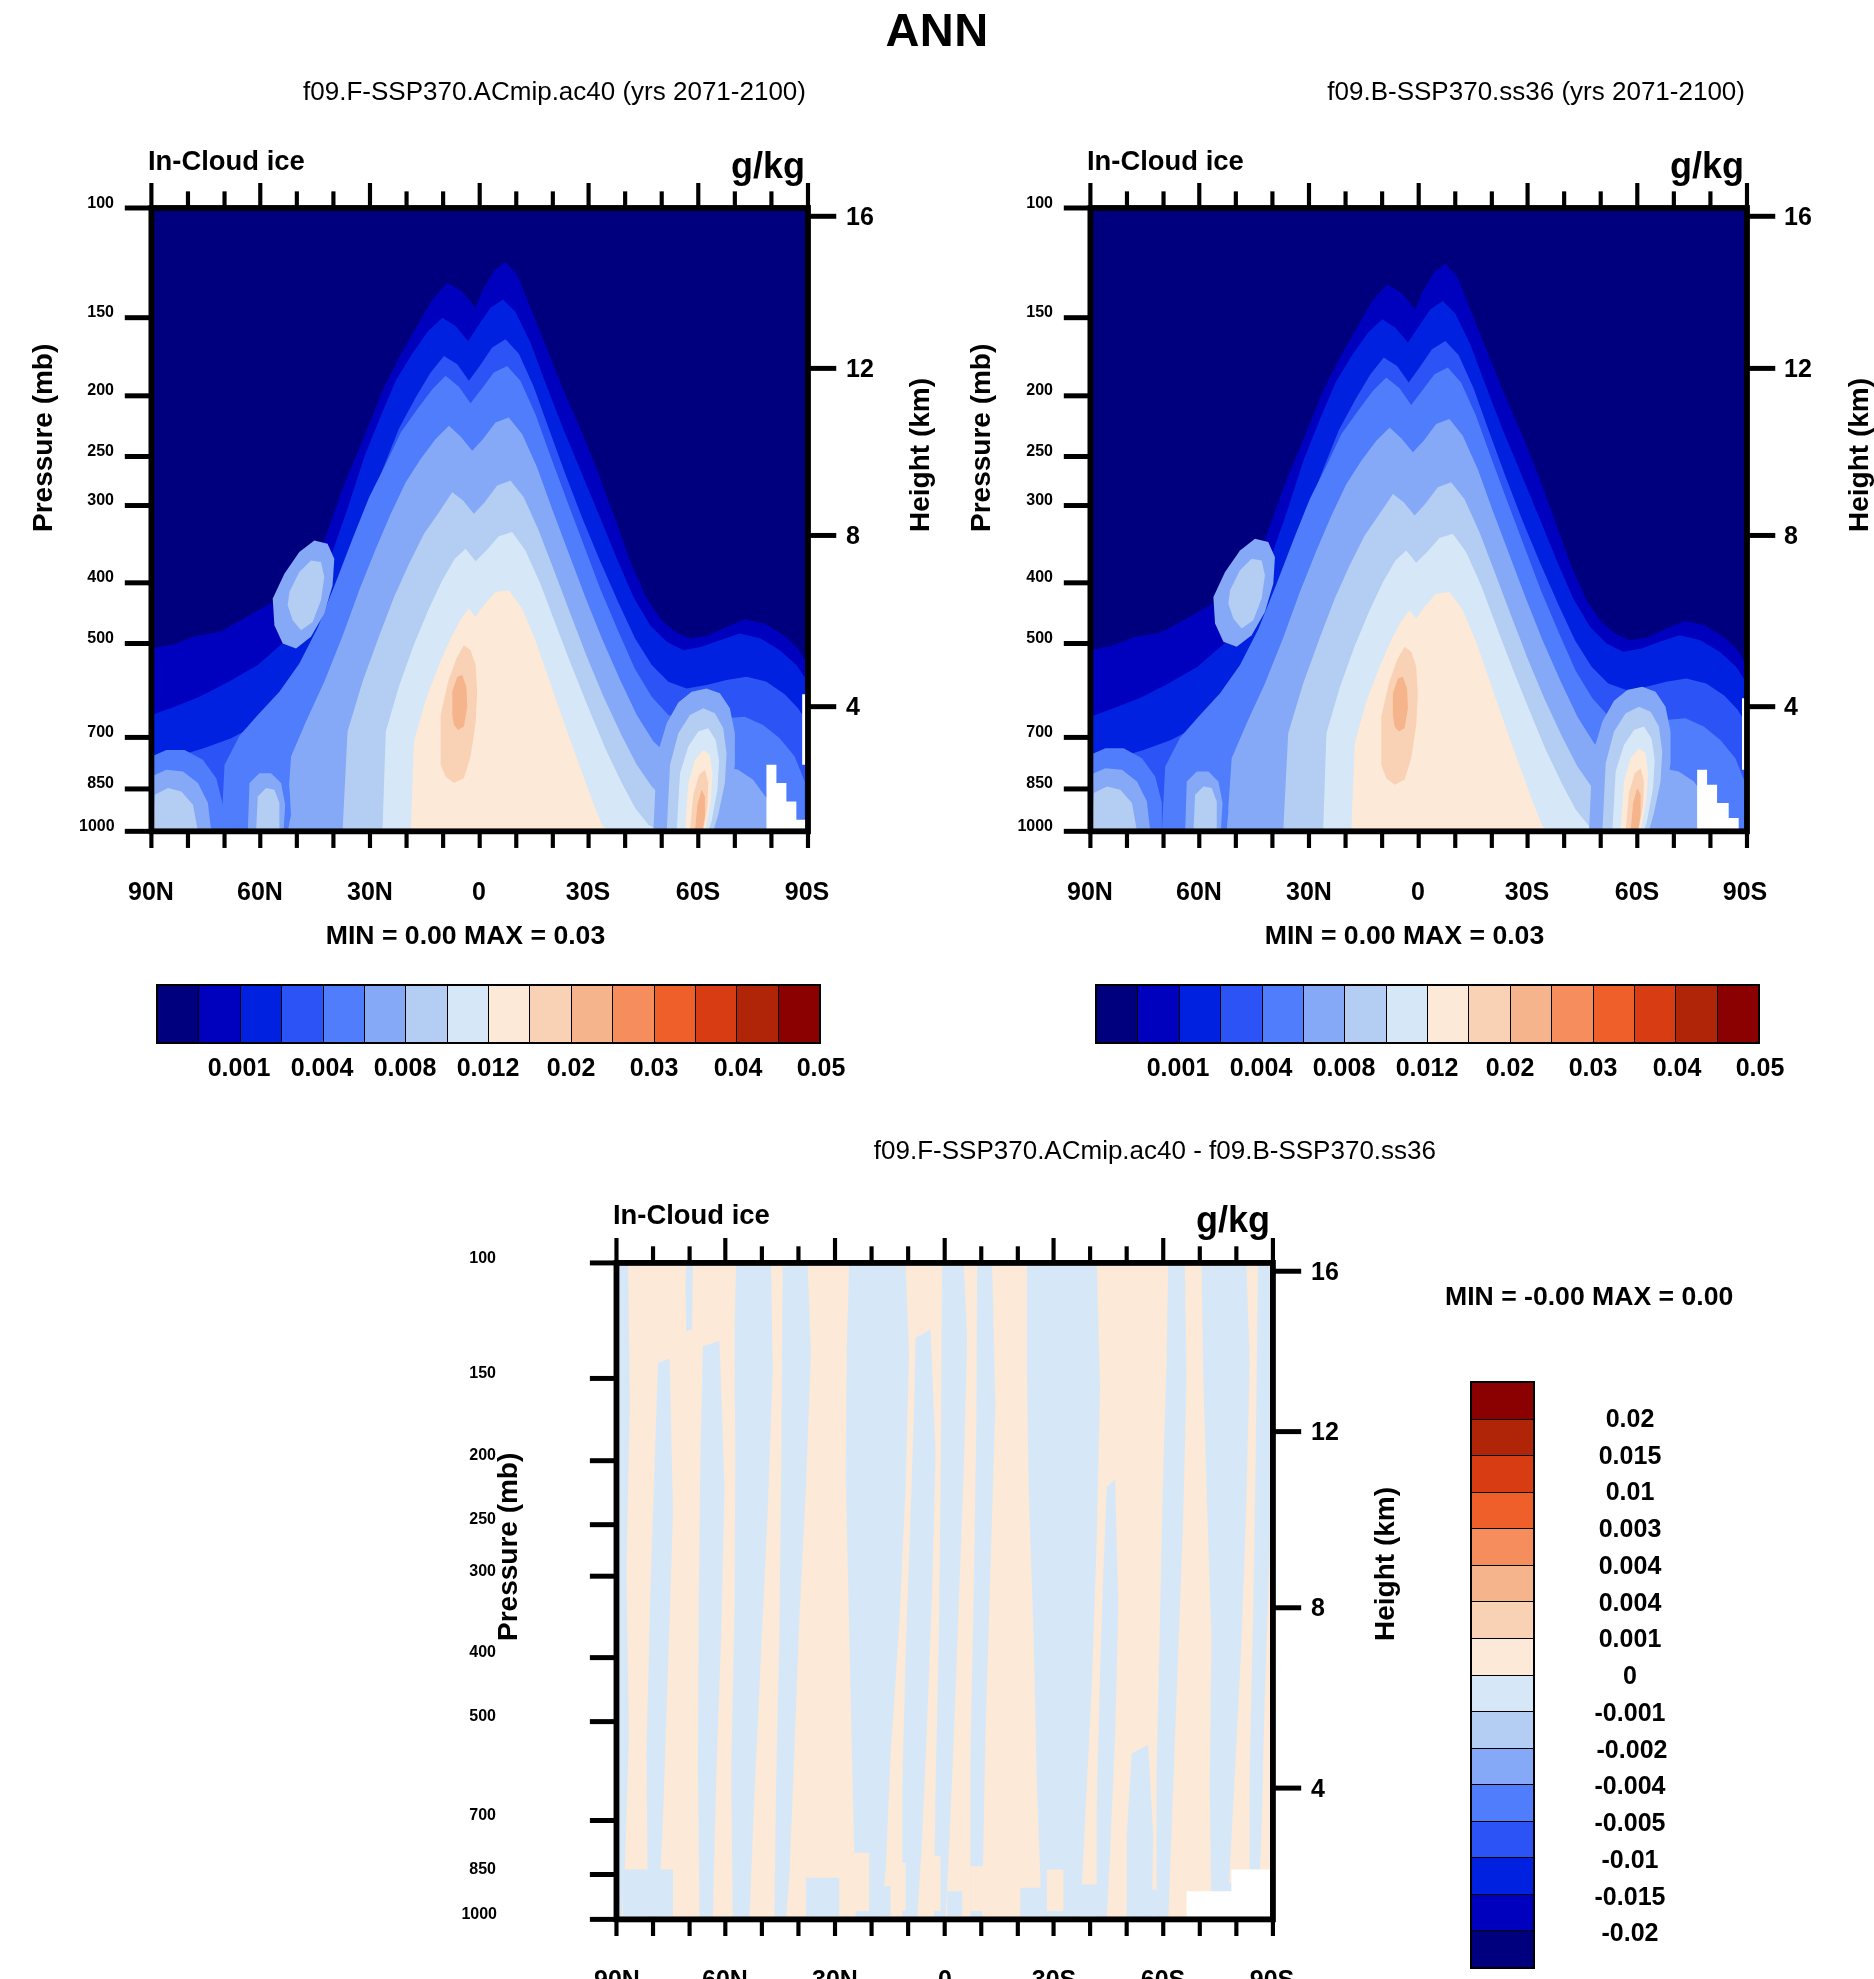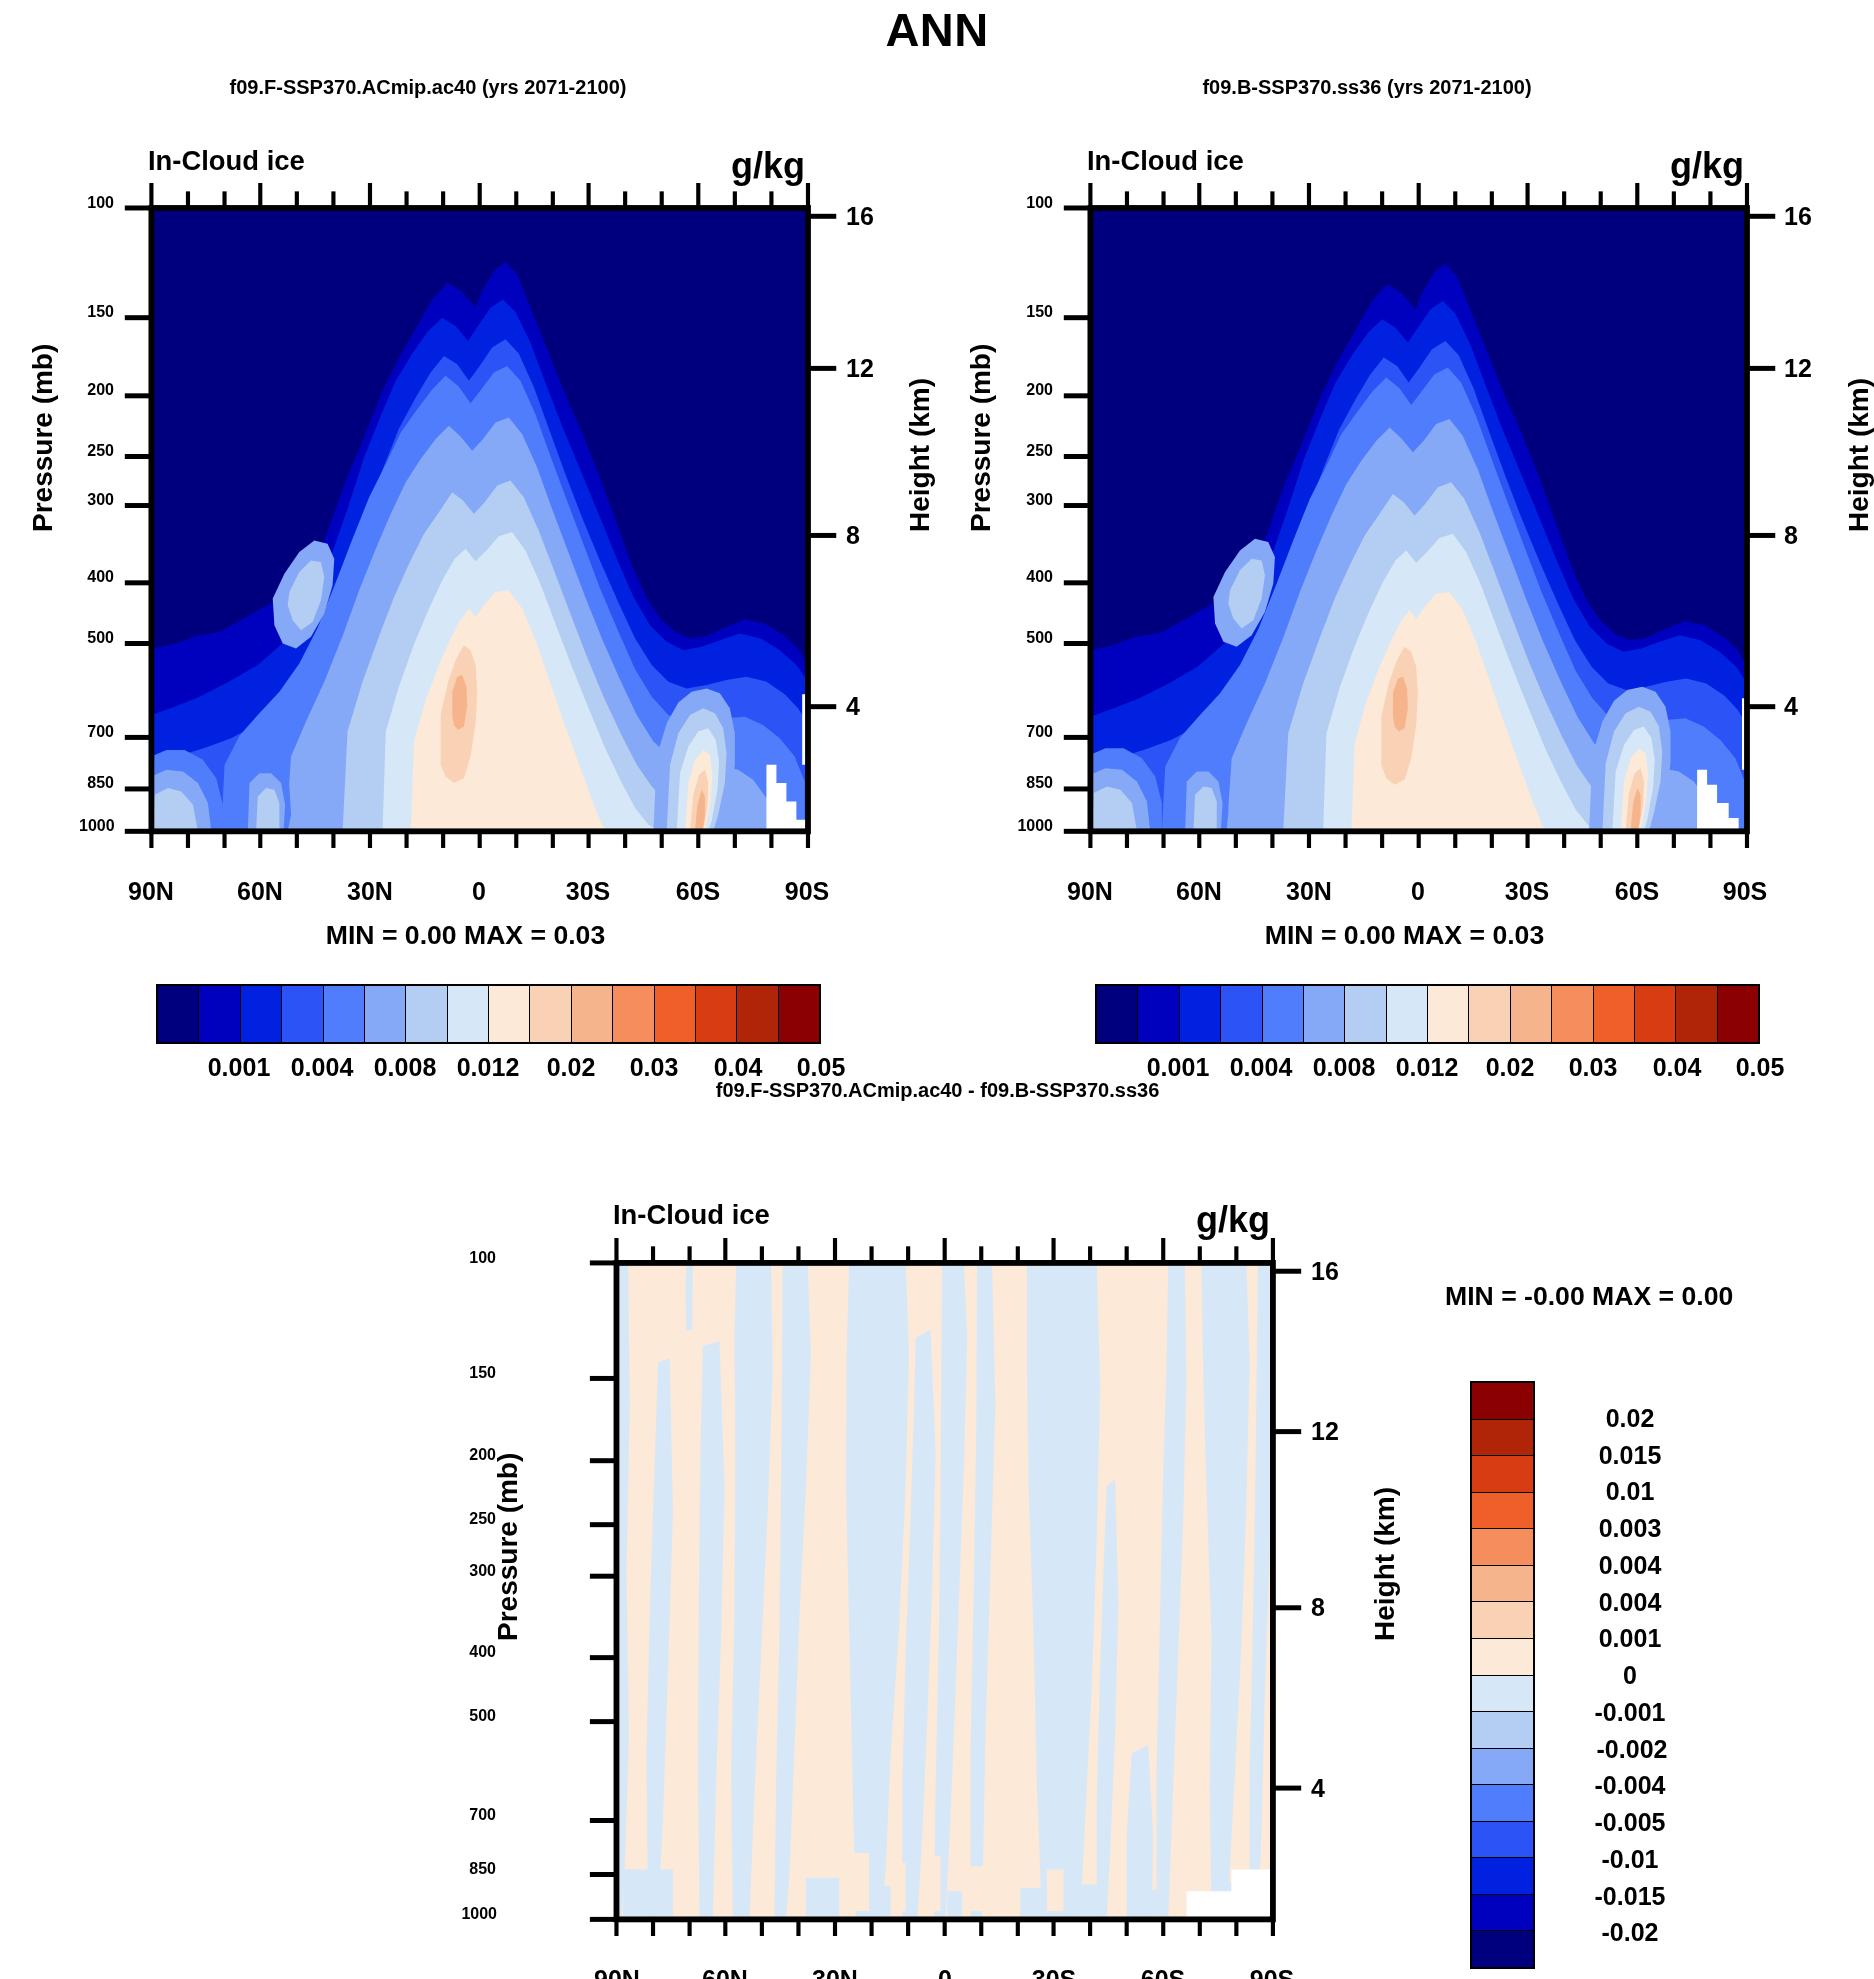--- a/index.html
+++ b/index.html
@@ -7,21 +7,21 @@
   .fig{position:absolute;inset:0;}
   .abs{position:absolute;}
 
   
   #main-title{
     top:1.7px;left:0;width:1874px;text-align:center;
     font-size:47px;font-weight:bold;letter-spacing:0.4px;
   }
 
   
-  .panel-title{font-size:20px;font-weight:bold;text-align:center;}
+  .panel-title{font-size:26px;font-weight:normal;text-align:right;}
 
   
   .var-label{font-size:27.4px;font-weight:bold;}
   .unit-label{font-size:36px;font-weight:bold;}
 
   
   .tick-lab{font-size:16px;font-weight:bold;white-space:nowrap;}
   .tick-lab-r{font-size:25px;font-weight:bold;white-space:nowrap;text-align:right;}
   .xtick-lab{font-size:25px;font-weight:bold;text-align:center;}
 
@@ -395,21 +395,21 @@
       <div class="cbar-lab-h" style="left: 83px; top: 0px;">0.001</div>
       <div class="cbar-lab-h" style="left: 166px; top: 0px;">0.004</div>
       <div class="cbar-lab-h" style="left: 249px; top: 0px;">0.008</div>
       <div class="cbar-lab-h" style="left: 332px; top: 0px;">0.012</div>
       <div class="cbar-lab-h" style="left: 415px; top: 0px;">0.02</div>
       <div class="cbar-lab-h" style="left: 498px; top: 0px;">0.03</div>
       <div class="cbar-lab-h" style="left: 582px; top: 0px;">0.04</div>
       <div class="cbar-lab-h" style="left: 665px; top: 0px;">0.05</div>
     </div>
 
-  <div class="abs panel-title" style="top:1079px;left:439px;width:997px;">f09.F-SSP370.ACmip.ac40 - f09.B-SSP370.ss36</div>
+  <div class="abs panel-title" style="top:1135px;left:439px;width:997px;">f09.F-SSP370.ACmip.ac40 - f09.B-SSP370.ss36</div>
 
   <div class="abs var-label" style="top:1199px;left:613px;">In-Cloud ice</div>
   <div class="abs unit-label" style="top:1199px;left:1196px;">g/kg</div>
 
   <div class="abs axis-title rot-left" style="top:1641px;left:492px;">Pressure (mb)</div>
   <div class="abs axis-title rot-right" style="top:1641px;left:1369px;">Height (km)</div>
 
   <svg class="abs" style="top:1238px;left:515px;" width="881" height="698" viewBox="0 0 1060 840">
     <defs>
       <clipPath id="clipD">

